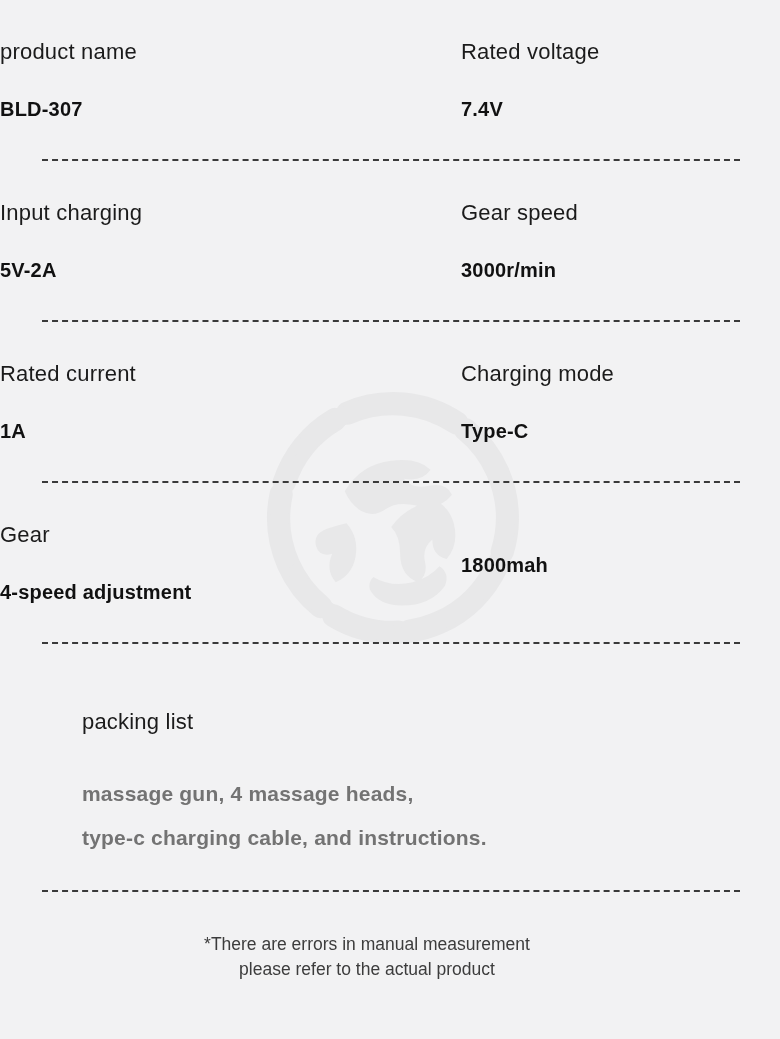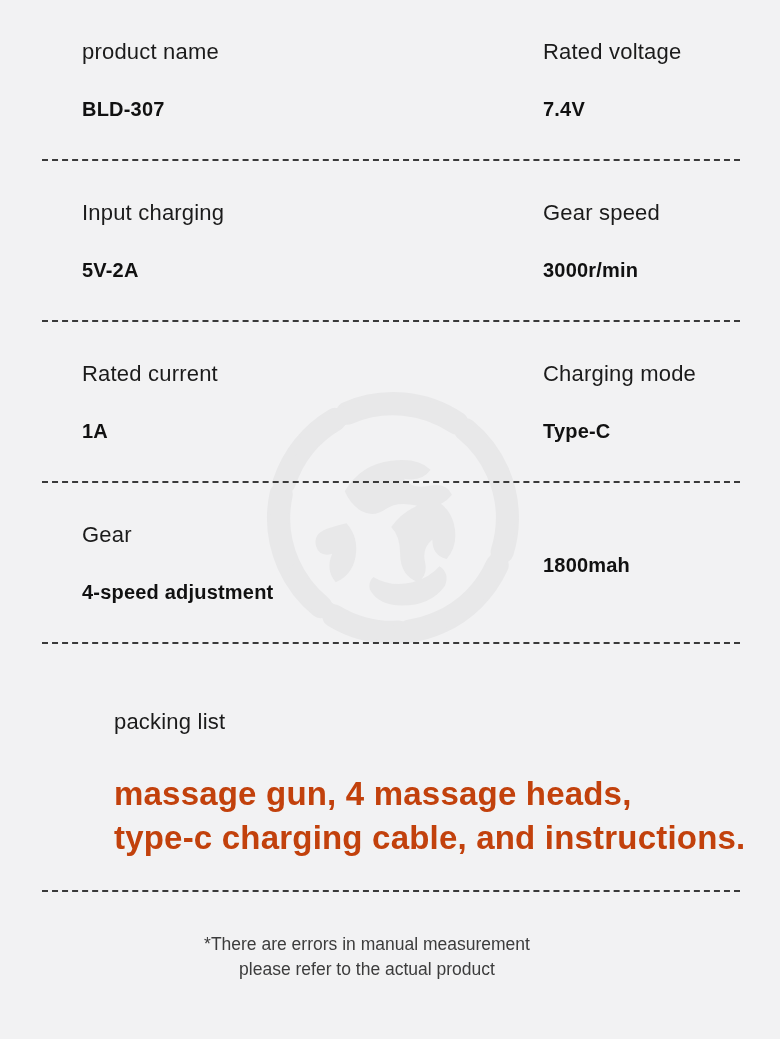--- a/index.html
+++ b/index.html
@@ -24,21 +24,21 @@
     height: 268px;
     pointer-events: none;
   }
   .content { position: relative; z-index: 1; }
 
   .spec-row {
     display: flex;
     padding-top: 38px;
     padding-bottom: 31px;
   }
-  .cell-left  { margin-left: 82px; width: 461px; }
+  .cell-left  { width: 461px; }
   .cell-right { flex: 1; }
   .spec-label {
     font-size: 22px;
     line-height: 27px;
     font-weight: 400;
     color: #1b1b1b;
     letter-spacing: 0.2px;
   }
   .spec-value {
     margin-top: 26px;
@@ -50,29 +50,29 @@
   }
   .divider {
     border: none;
     border-top: 2px dashed #3a3a3a;
     margin: 0 40px 0 42px;
     height: 0;
     background: none;
   }
   .packing {
     padding-top: 64px;
-    padding-left: 114px;
+    padding-left: 82px;
     padding-bottom: 30px;
   }
   .packing-value {
     margin-top: 37px;
-    font-size: 33px;
+    font-size: 21px;
     line-height: 44px;
     font-weight: 700;
-    color: #c2410c;
+    color: #737373;
     letter-spacing: 0.2px;
   }
   .footer {
     padding-top: 40px;
     padding-right: 46px;
     text-align: center;
     font-size: 17.5px;
     line-height: 25px;
     color: #3c3c3c;
   }

